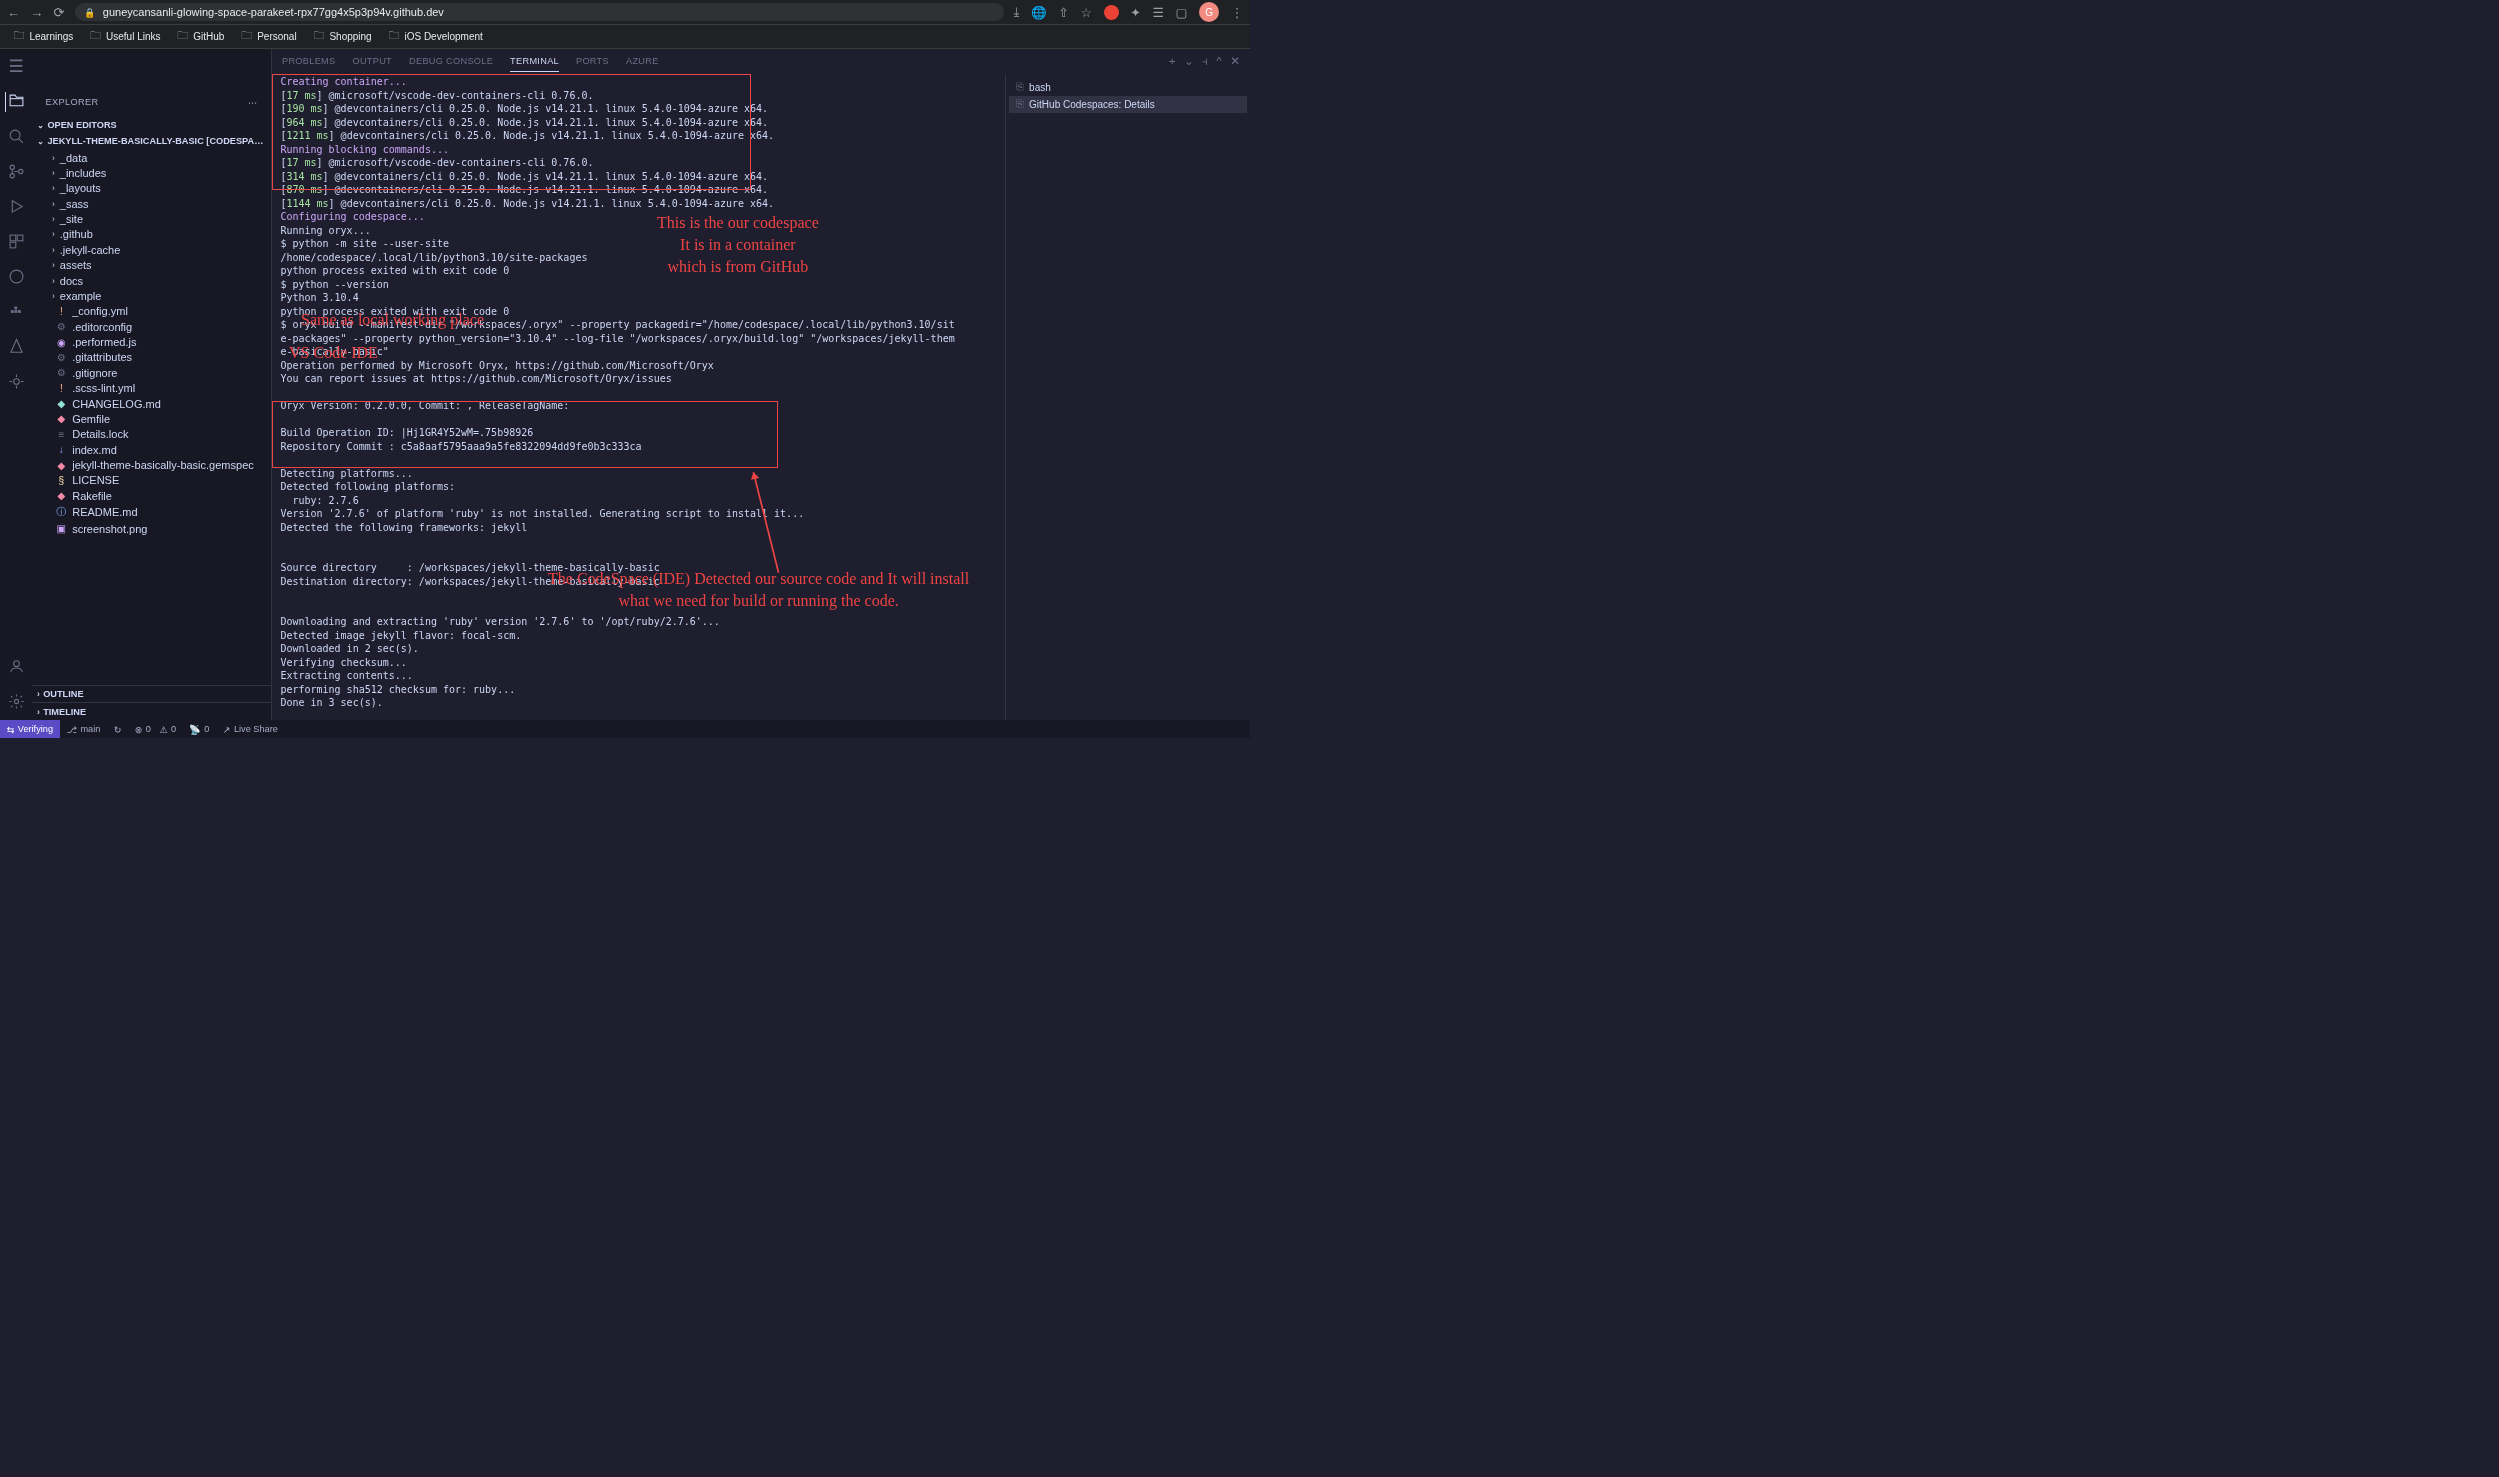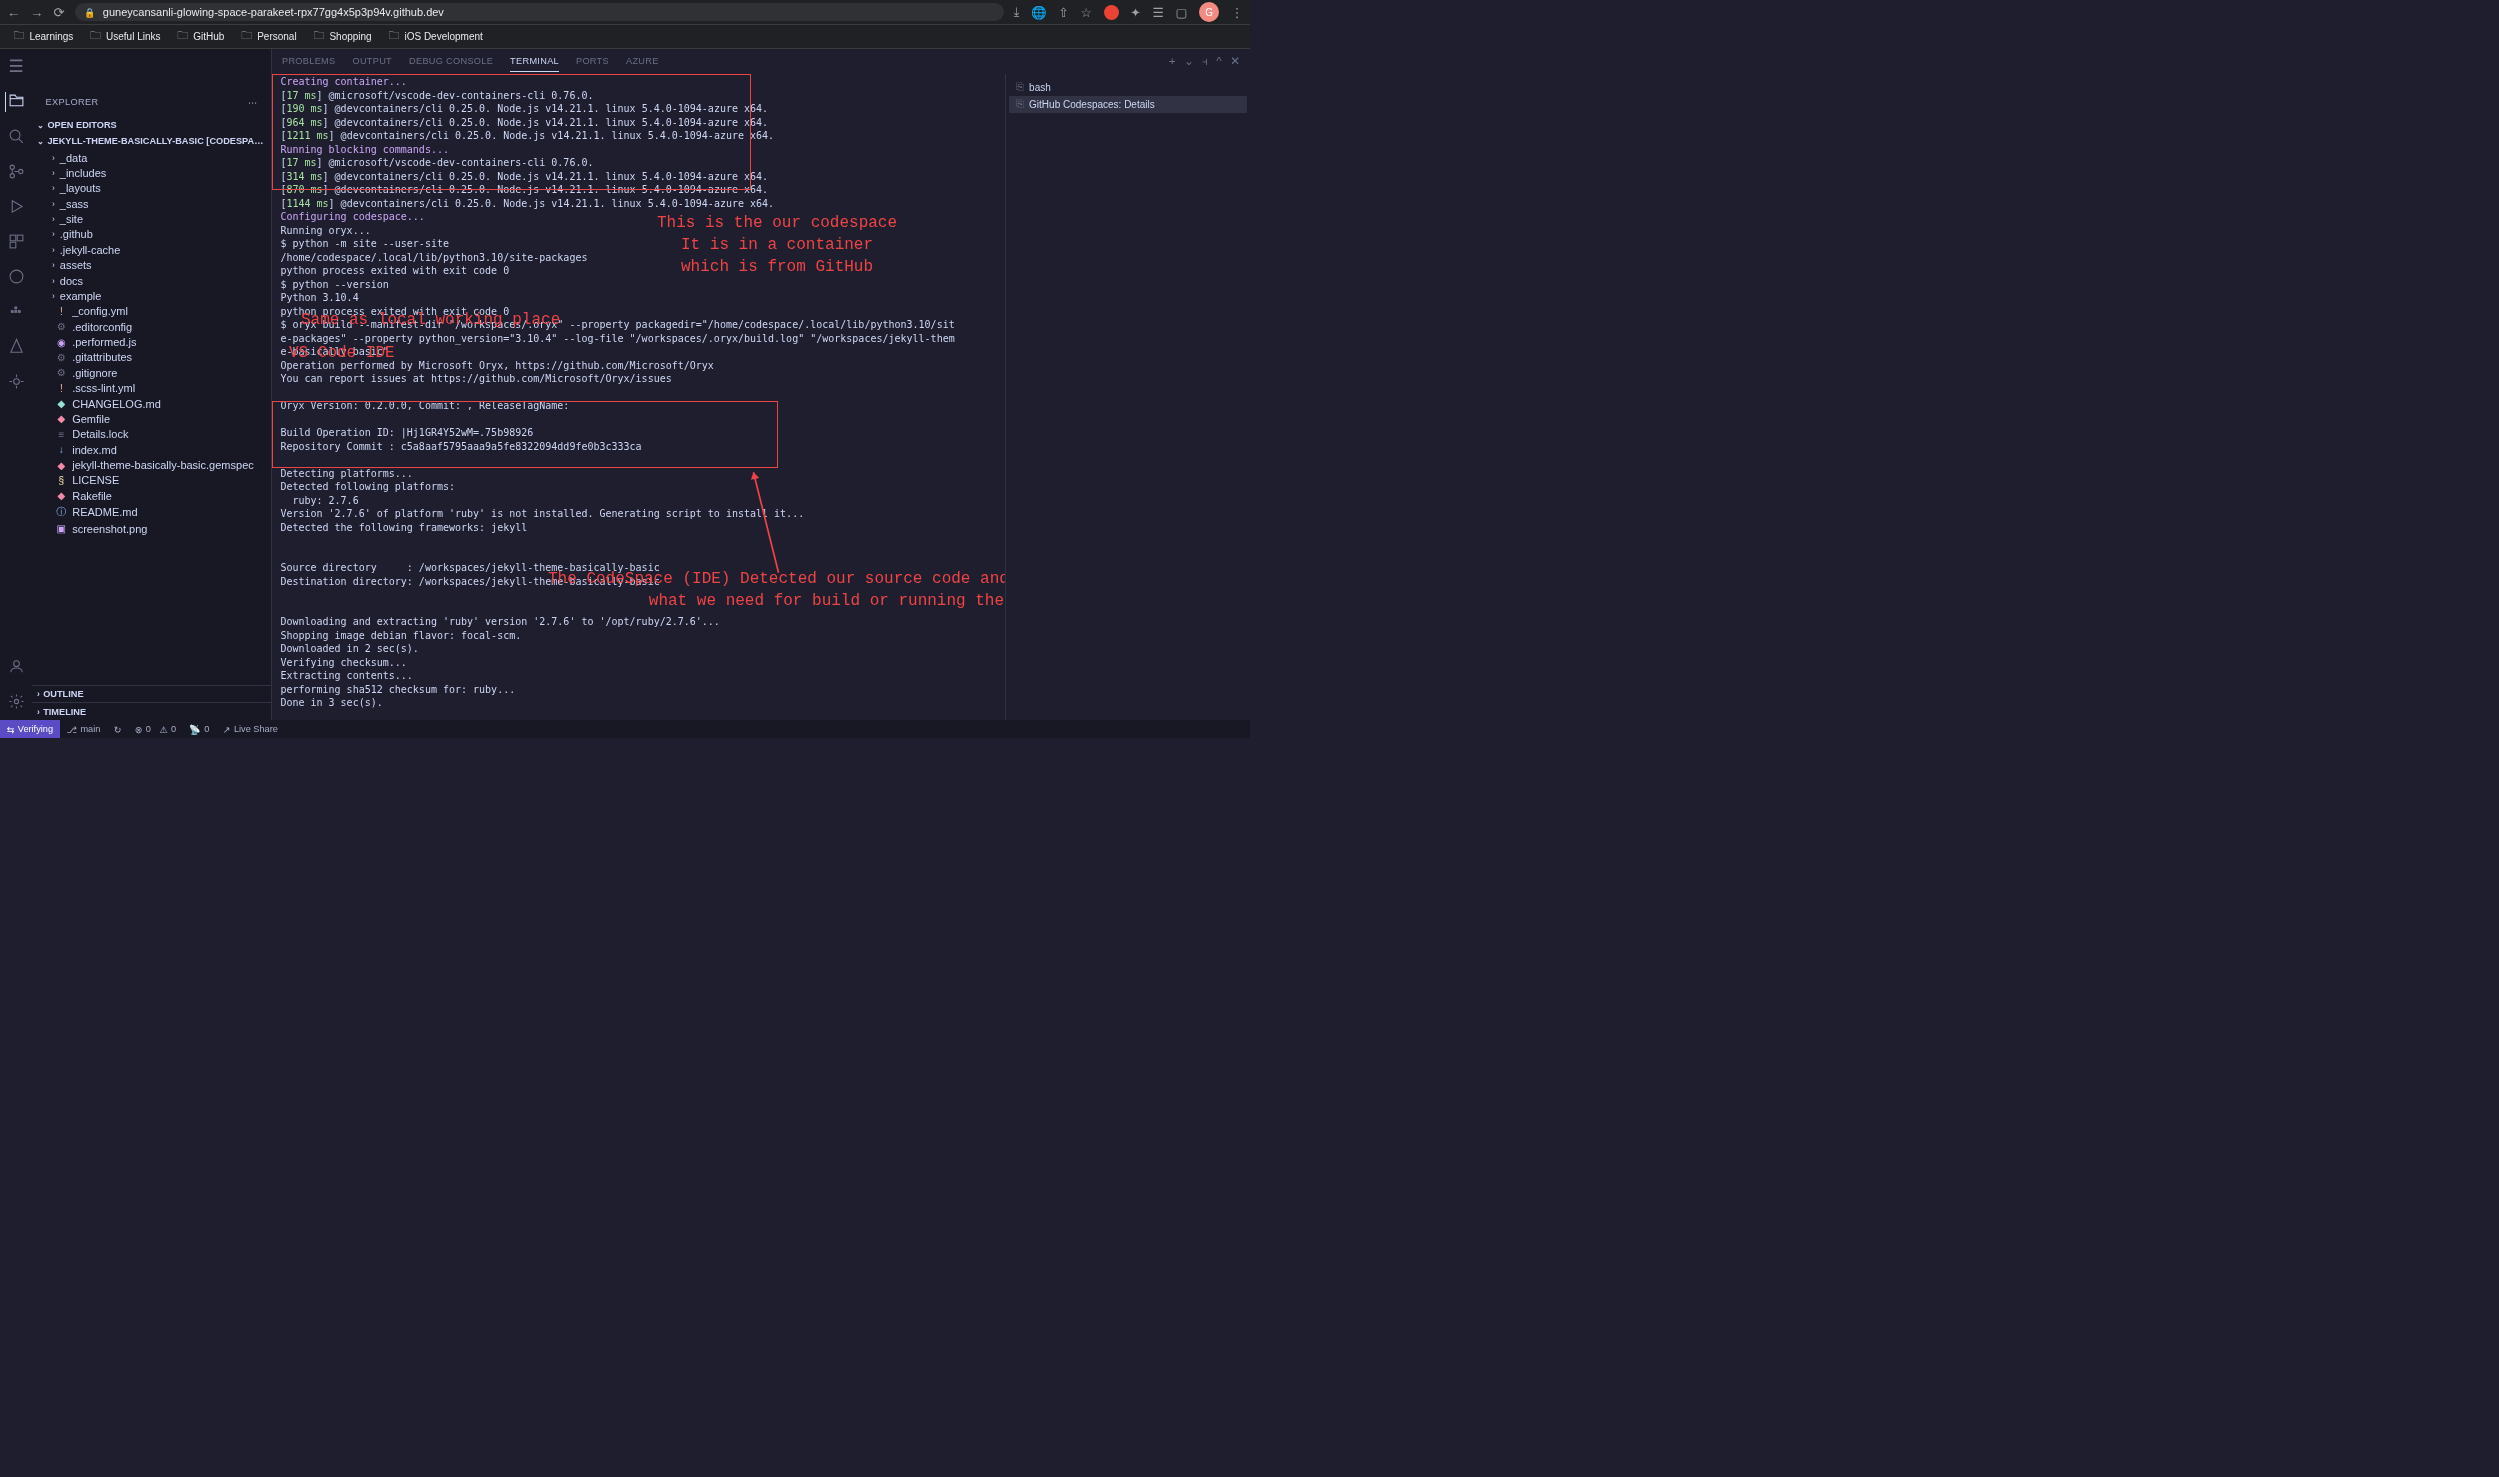--- a/index.html
+++ b/index.html
@@ -54,21 +54,21 @@
 .terminal-content { flex: 1; padding: 1.7px 8.4px; font-family: "Menlo", "Monaco", monospace; font-size: 10px; line-height: 1.35; color: #cdd6f4; overflow-y: auto; position: relative; white-space: pre-wrap; }
 .terminal-sidebar { width: 245px; background: #1e1e2e; border-left: 0.8px solid #313244; padding: 5px 3.4px; }
 .term-item { display: flex; align-items: center; gap: 5px; padding: 2.5px 6.7px; font-size: 10px; cursor: pointer; }
 .term-item.active { background: #313244; }
 .term-icon { color: #6c7086; font-size: 10px; }
 
 .t-purple { color: #cba6f7; }
 .t-green { color: #a6e3a1; }
 
 .red-box { border: 1.7px solid #ef4444; position: absolute; pointer-events: none; }
-.annotation { position: absolute; color: #ef4444; font-size: 16px; font-family: Liberation Mono, monospace; pointer-events: none; line-height: 1.4; }
+.annotation { position: absolute; color: #ef4444; font-size: 16px; font-family: Liberation Serif, serif; pointer-events: none; line-height: 1.4; }
 
 
 .status-bar { height: 18.4px; background: #181825; display: flex; align-items: center; font-size: 9.2px; color: #a6adc8; }
 .status-remote { background: #5b4bc4; color: #fff; padding: 0 6.7px; height: 100%; display: flex; align-items: center; gap: 3.4px; }
 .status-item { padding: 0 6.7px; display: flex; align-items: center; gap: 3.4px; }
 
 svg { display: block; }
 </style>
 </head>
 <body>
@@ -377,21 +377,21 @@
 <span>  ruby: 2.7.6</span>
 <span>Version '2.7.6' of platform 'ruby' is not installed. Generating script to install it...</span>
 <span>Detected the following frameworks: jekyll</span>
 
 
 <span>Source directory     : /workspaces/jekyll-theme-basically-basic</span>
 <span>Destination directory: /workspaces/jekyll-theme-basically-basic</span>
 
 
 <span>Downloading and extracting 'ruby' version '2.7.6' to '/opt/ruby/2.7.6'...</span>
-<span>Shopping image debian flavor: focal-scm.</span>
+<span>Detected image jekyll flavor: focal-scm.</span>
 <span>Downloaded in 2 sec(s).</span>
 <span>Verifying checksum...</span>
 <span>Extracting contents...</span>
 <span>performing sha512 checksum for: ruby...</span>
 <span>Done in 3 sec(s).</span>
 
 
 
 
 

